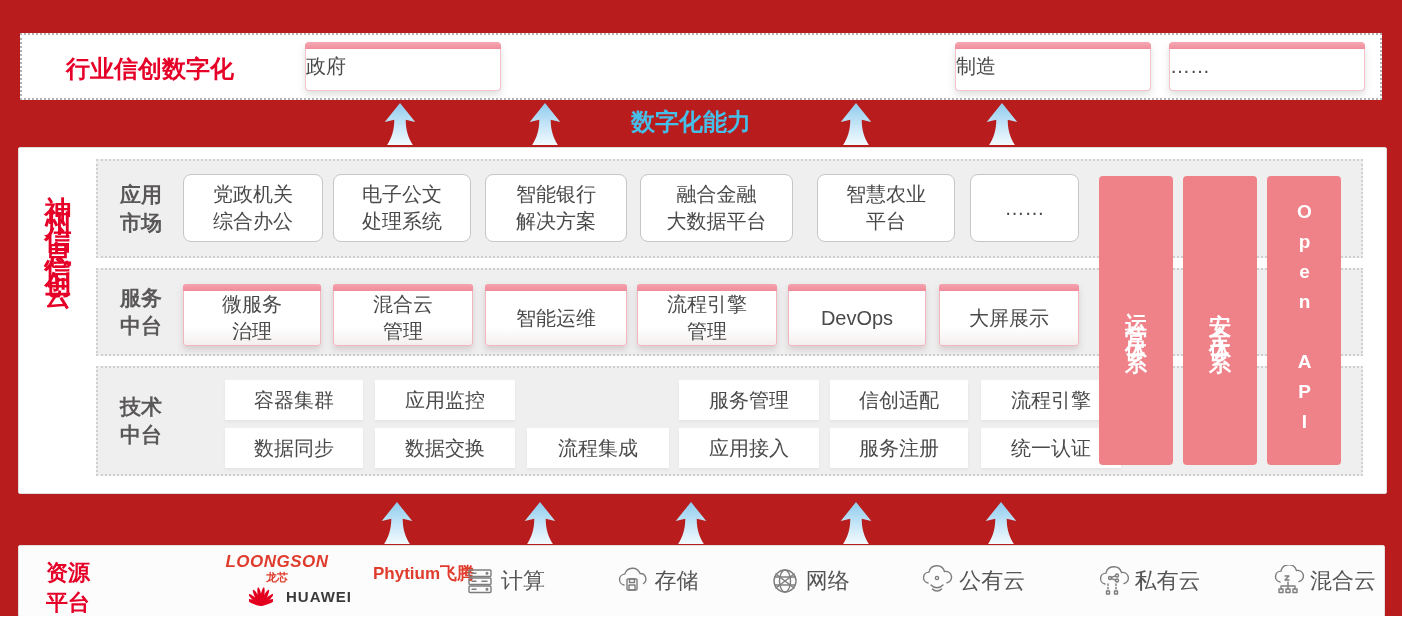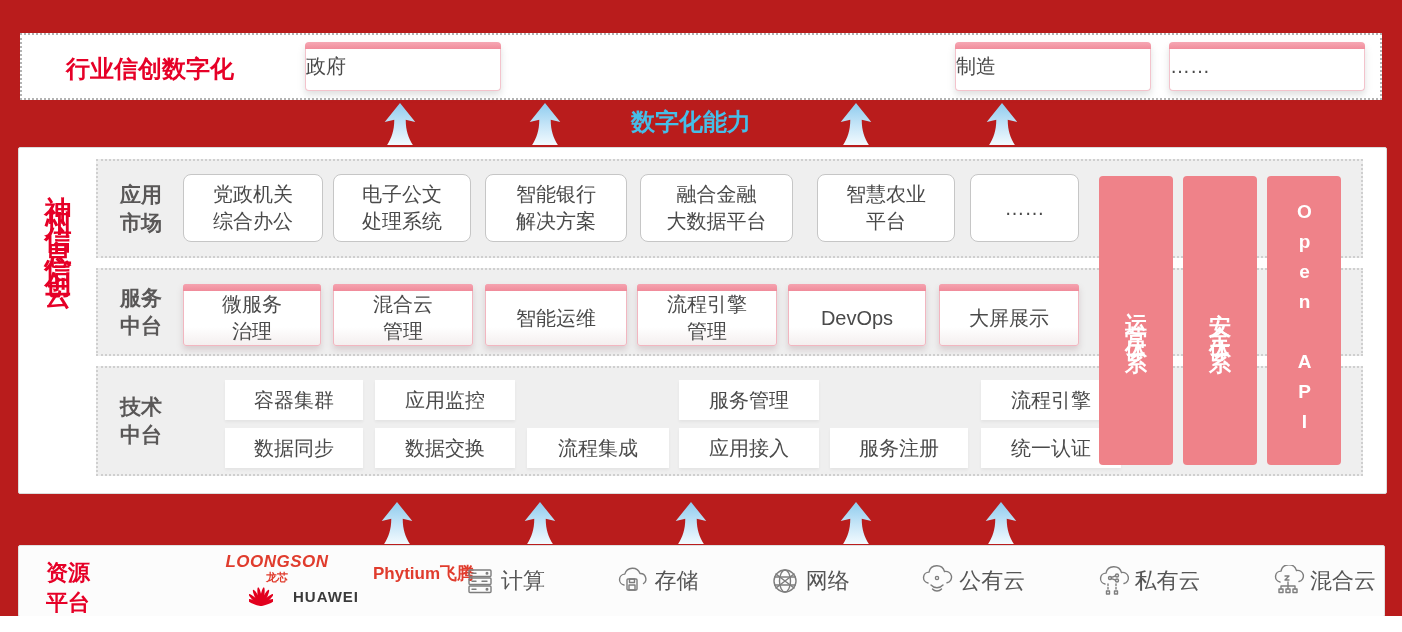--- a/index.html
+++ b/index.html
@@ -64,21 +64,21 @@
   .pl1{left:1080px}.pl2{left:1164px}.pl3{left:1248px}
 
   
   .res-box{position:absolute;left:18px;top:545px;width:1367px;height:72px;
     background:#fcfcfc;border:1px solid #e0e0e0;border-radius:2px;box-sizing:border-box;}
   .res-title{position:absolute;left:27px;top:12px;font-size:22px;font-weight:bold;color:#e60027;line-height:1.35;}
   .vendor-loongson{position:absolute;left:198px;top:6px;width:120px;text-align:center;color:#e03c2d;}
   .vendor-loongson .en{font-size:17px;font-weight:900;font-style:italic;letter-spacing:.5px;}
   .vendor-loongson .cn{font-size:11px;font-weight:bold;margin-top:-2px;}
   .vendor-phytium{position:absolute;left:330px;top:16px;font-size:17px;font-weight:bold;color:#e03c2d;margin-left:24px;}
-  .vendor-huawei{position:absolute;left:230px;top:40px;display:flex;align-items:center;gap:20px;}
+  .vendor-huawei{position:absolute;left:230px;top:40px;display:flex;align-items:center;gap:13px;}
   .vendor-huawei .hw{font-size:15px;font-weight:bold;color:#3a3a3a;letter-spacing:1px;}
   .res-items{position:absolute;left:445px;top:0;height:100%;width:912px;
     display:flex;align-items:center;justify-content:space-between;}
   .res-item{display:flex;align-items:center;gap:5px;}
   .res-item .lbl{font-size:22px;color:#555;}
   .res-item svg{display:block;}
   .gi{stroke:#7d7d7d;fill:none;stroke-width:1.4;stroke-linecap:round;stroke-linejoin:round;}
 </style>
 </head>
 <body>
@@ -189,20 +189,23 @@
         <div>中台</div>
       </div>
       <div class="bx tech-bx t-r1 s1">
           <div>容器集群</div>
         </div>
       <div class="bx tech-bx t-r1 s2">
           <div>应用监控</div>
         </div>
       <div class="bx tech-bx t-r1 s4">
           <div>服务管理</div>
+        </div>
+      <div class="bx tech-bx t-r1 s5">
+          <div>信创适配</div>
         </div>
       <div class="bx tech-bx t-r1 s6">
           <div>流程引擎</div>
         </div>
       <div class="bx tech-bx t-r2 s1">
           <div>数据同步</div>
         </div>
       <div class="bx tech-bx t-r2 s2">
           <div>数据交换</div>
         </div>

